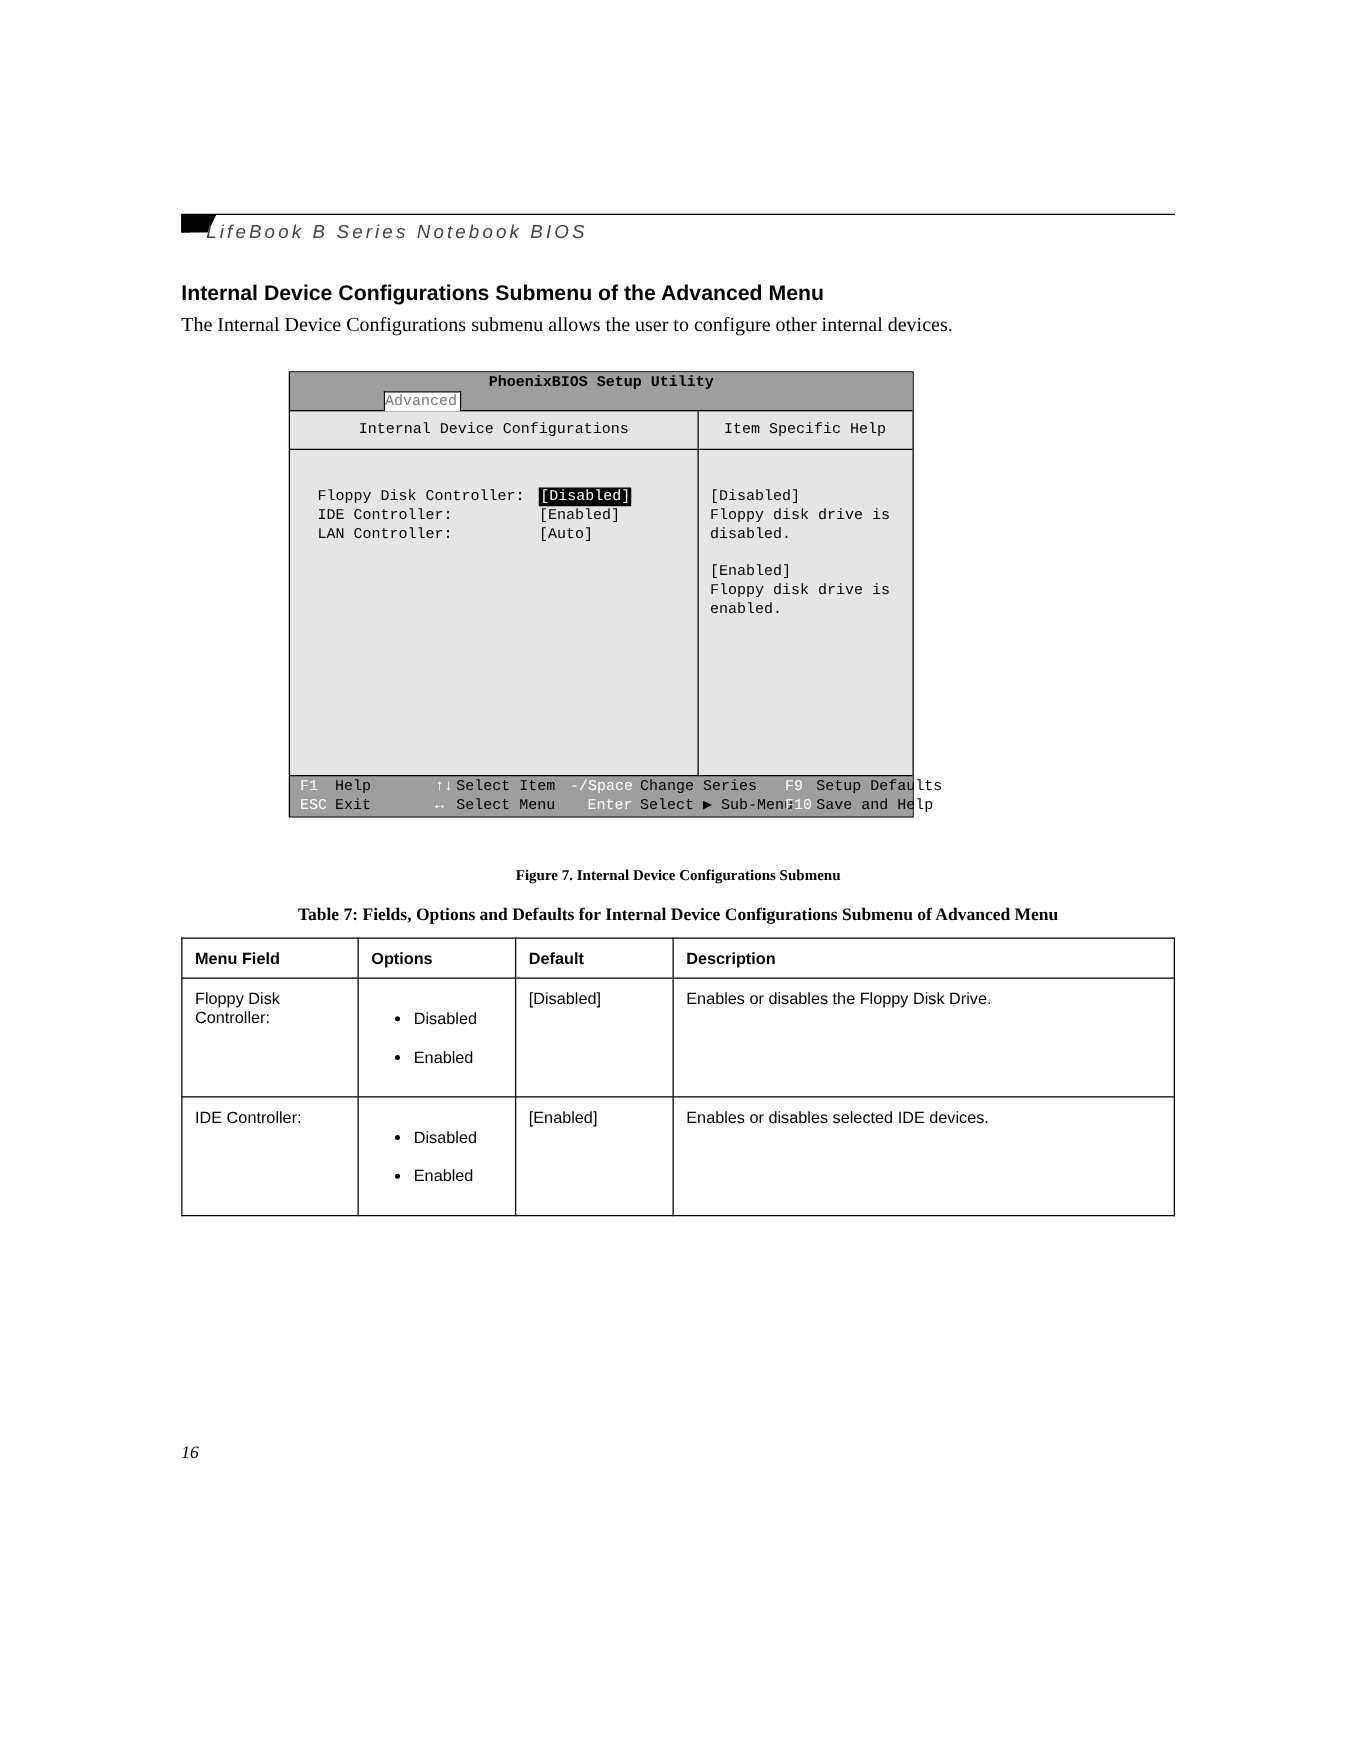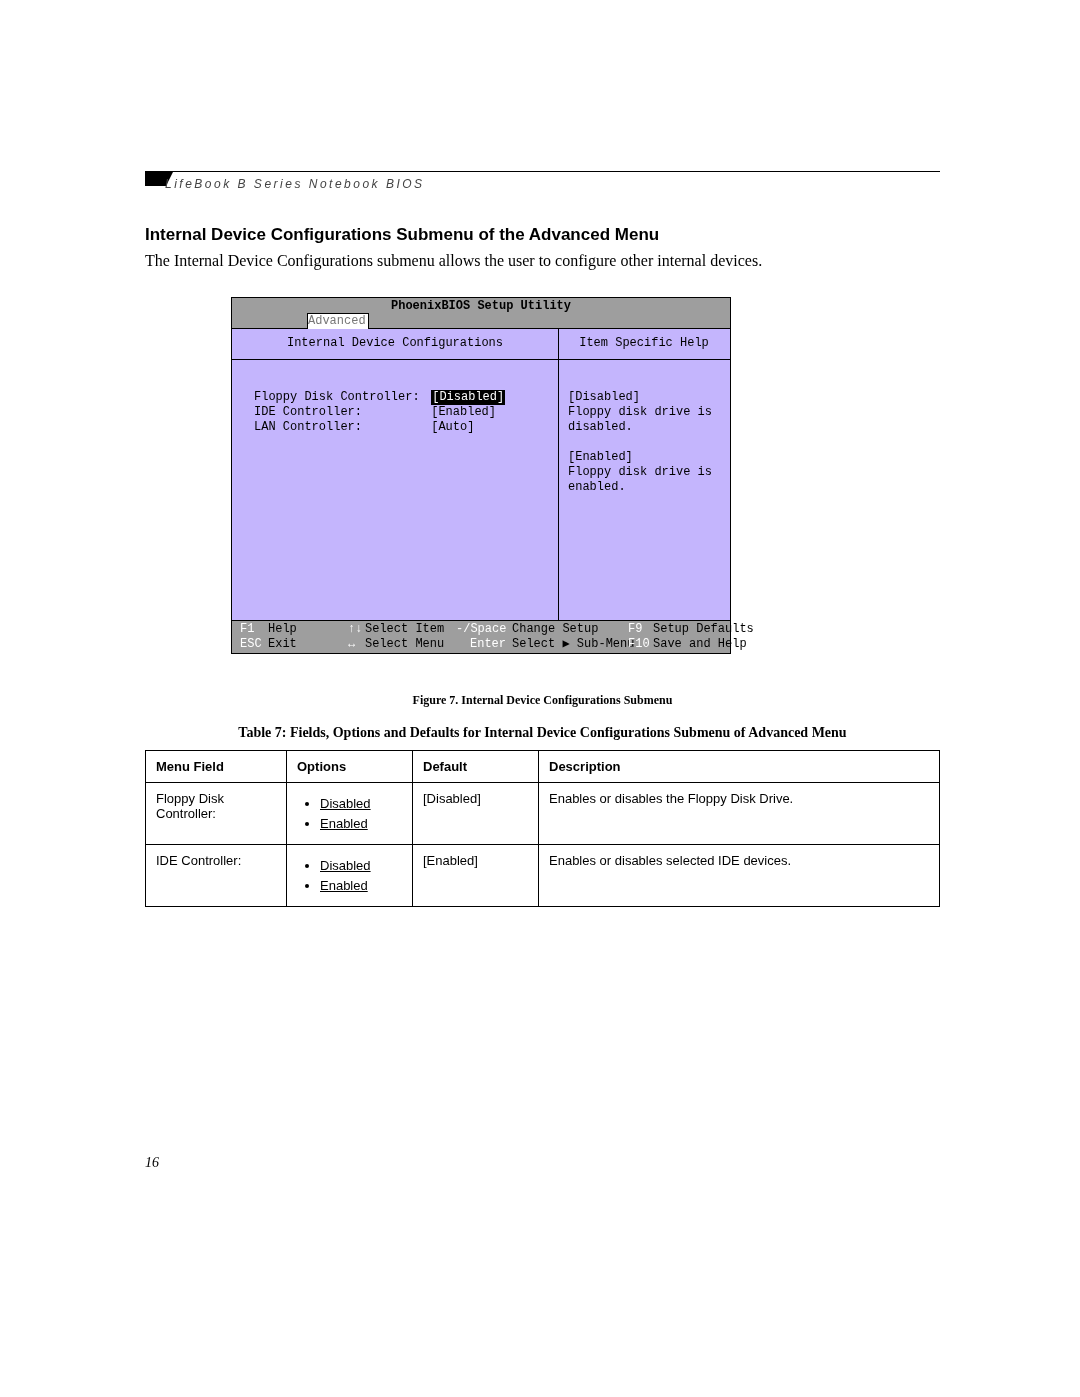--- a/index.html
+++ b/index.html
@@ -3,27 +3,27 @@
 <meta charset="utf-8">
 <style>
 html,body{margin:0;padding:0;background:#fff;}
 body{font-family:"Times New Roman",Times,serif;color:#000;}
 .page{position:relative;width:1080px;height:1397px;margin:0 auto;box-sizing:border-box;}
 
 .hdr-rule{position:absolute;left:145px;top:171px;width:795px;height:0;border-top:1px solid #000;}
 .hdr-mark{position:absolute;left:145px;top:172px;width:14px;height:0;
   border-left:7px solid #000;border-right:7px solid transparent;border-top:14px solid #000;}
 .hdr-text{position:absolute;left:165px;top:177px;font-family:Arial,Helvetica,sans-serif;
-  font-style:italic;font-size:12px;letter-spacing:2.5px;color:#444;}
+  font-style:italic;font-size:15px;letter-spacing:2.5px;color:#444;}
 
 .sec-title{position:absolute;left:145px;top:225px;font-family:Arial,Helvetica,sans-serif;
   font-weight:bold;font-size:17px;}
 .intro{position:absolute;left:145px;top:252px;font-size:16px;}
 
-.bios{position:absolute;left:231px;top:297px;width:498px;border:1px solid #000;background:#c4b5fd;
+.bios{position:absolute;left:231px;top:297px;width:498px;border:1px solid #000;background:#e5e5e5;
   font-family:"Courier New",monospace;font-size:12px;line-height:15px;}
 .bios-top{height:30px;background:#9e9e9e;border-bottom:1px solid #000;position:relative;}
 .bios-title{position:absolute;left:0;top:1px;width:100%;text-align:center;font-weight:bold;}
 .bios-tab{position:absolute;left:75px;top:15px;width:60px;height:15px;line-height:15px;text-align:left;
   background:#fff;border:1px solid #000;border-bottom:none;color:#777;}
 .bios-head{height:30px;border-bottom:1px solid #000;position:relative;}
 .bios-head .lh{position:absolute;left:0;top:7px;width:326px;text-align:center;}
 .bios-head .rh{position:absolute;left:326px;top:7px;width:172px;text-align:center;}
 .bios-head .vline{position:absolute;left:326px;top:0;width:0;height:30px;border-left:1px solid #000;}
 .bios-body{height:260px;position:relative;}
@@ -42,21 +42,21 @@
 .fig-cap{position:absolute;left:145px;top:693px;width:795px;text-align:center;
   font-family:Liberation Serif, serif;font-weight:bold;font-size:12px;}
 .tbl-title{position:absolute;left:145px;top:725px;width:795px;text-align:center;
   font-family:Liberation Serif, serif;font-weight:bold;font-size:14px;}
 
 .tbl{position:absolute;left:145px;top:750px;width:795px;border:1px solid #000;border-collapse:collapse;
   font-family:Arial,Helvetica,sans-serif;font-size:13px;}
 .tbl th,.tbl td{border:1px solid #000;padding:8px 10px;text-align:left;vertical-align:top;}
 .tbl th{font-weight:bold;}
 .tbl td ul{margin:0;padding-left:18px;}
-.tbl td ul li{margin:5px;padding:0;text-decoration:underline;}
+.tbl td ul li{margin:16px;padding:0;}
 .c1{width:120px;}.c2{width:105px;}.c3{width:105px;}
 
 .pgnum{position:absolute;left:145px;top:1155px;font-style:italic;font-size:14px;}
 </style>
 </head>
 <body>
 
 <div class="page">
 
   <div class="hdr-rule"></div>
@@ -103,21 +103,21 @@
       <span class="fl" style="left:36px;top:1px">Help</span>
       <span class="fk" style="left:8px;top:16px">ESC</span>
       <span class="fl" style="left:36px;top:16px">Exit</span>
 
       <span class="fk" style="left:116px;top:1px">↑↓</span>
       <span class="fl" style="left:133px;top:1px">Select Item</span>
       <span class="fk" style="left:116px;top:16px">↔</span>
       <span class="fl" style="left:133px;top:16px">Select Menu</span>
 
       <span class="fk" style="left:224px;top:1px">-/Space</span>
-      <span class="fl" style="left:280px;top:1px">Change Setup</span>
+      <span class="fl" style="left:280px;top:1px">Change Series</span>
       <span class="fk" style="left:238px;top:16px">Enter</span>
       <span class="fl" style="left:280px;top:16px">Select ▶ Sub-Menu</span>
 
       <span class="fk" style="left:396px;top:1px">F9</span>
       <span class="fl" style="left:421px;top:1px">Setup Defaults</span>
       <span class="fk" style="left:396px;top:16px">F10</span>
       <span class="fl" style="left:421px;top:16px">Save and Help</span>
     </div>
   </div>
 

